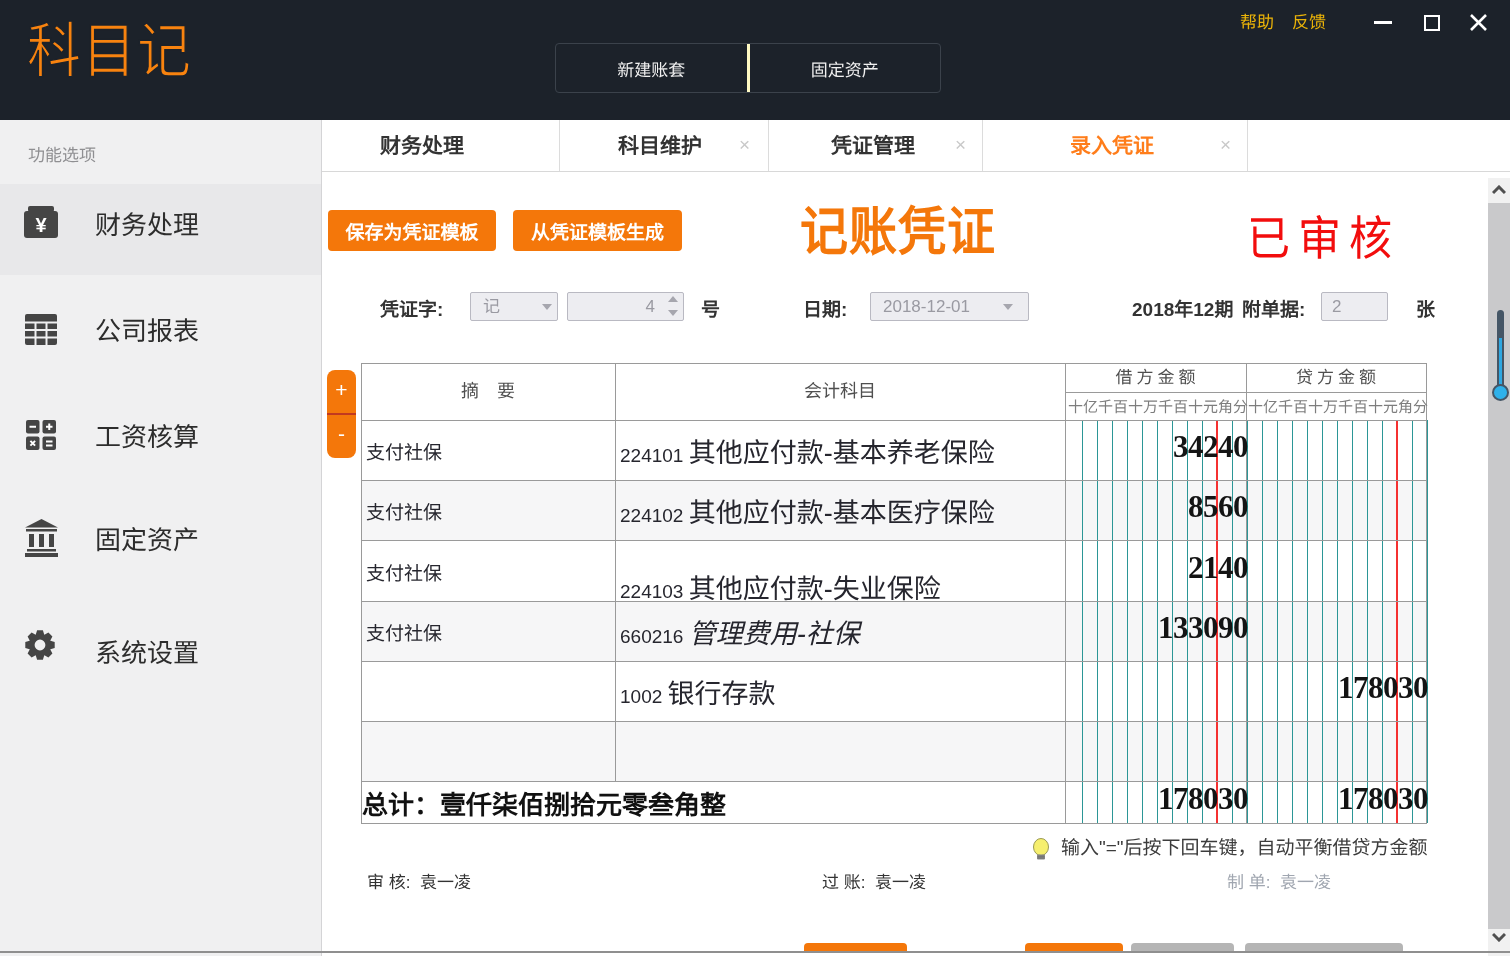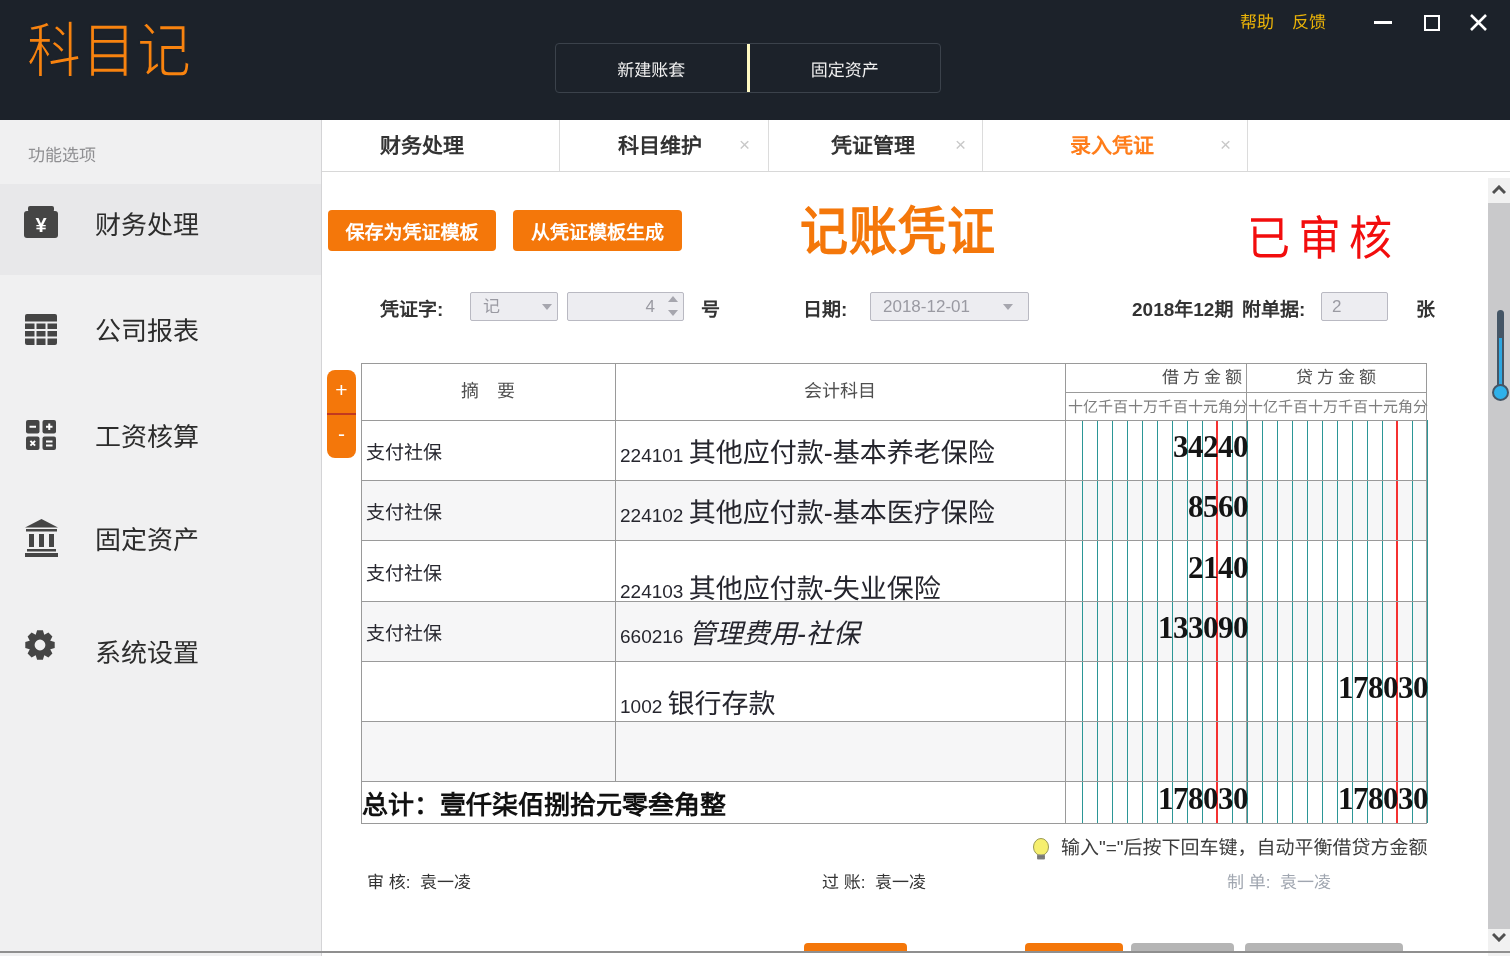--- a/index.html
+++ b/index.html
@@ -184,21 +184,21 @@
   <div class="tb-line" style="left:361px;top:781px;width:1066px;height:1px;"></div>
   <div class="tb-line" style="left:615px;top:363px;width:1px;height:418px;"></div>
   <div class="tb-line" style="left:1065px;top:363px;width:1px;height:460px;"></div>
   <div class="tb-line" style="left:1246px;top:363px;width:1px;height:460px;"></div>
   <div class="tb-line" style="left:361px;top:363px;width:1066px;height:1px;"></div>
   <div class="tb-line" style="left:361px;top:823px;width:1066px;height:1px;"></div>
   <div class="tb-line" style="left:361px;top:363px;width:1px;height:460px;"></div>
   <div class="tb-line" style="left:1426px;top:363px;width:1px;height:461px;"></div>
   <div class="hdrtxt" style="left:361px;top:363px;width:254px;height:57px;line-height:57px;">摘　要</div>
   <div class="hdrtxt" style="left:615px;top:363px;width:450px;height:57px;line-height:57px;">会计科目</div>
-  <div class="hdrtxt" style="left:1065px;top:363px;width:181px;height:48px;line-height:30px;font-size:17px;letter-spacing:4px;text-indent:4px;text-align:right;">借方金额</div>
+  <div class="hdrtxt" style="left:1065px;top:363px;width:181px;height:48px;line-height:30px;font-size:17px;letter-spacing:4px;text-indent:4px;">借方金额</div>
   <div class="hdrtxt" style="left:1246px;top:363px;width:180px;height:30px;line-height:30px;font-size:17px;letter-spacing:4px;text-indent:4px;">贷方金额</div>
   <div class="digithdr" style="left:1068px;">
         <span>十</span>
         <span>亿</span>
         <span>千</span>
         <span>百</span>
         <span>十</span>
         <span>万</span>
         <span>千</span>
         <span>百</span>
@@ -222,21 +222,21 @@
         <span>分</span>
       </div>
   <div class="cellt" style="left:366px;top:420px;height:60px;line-height:66px;">支付社保</div>
   <div class="cellt" style="left:620px;top:420px;height:60px;line-height:66px;"><span style="font-size:19px;">224101 </span><span style="font-size:27px;">其他应付款-基本养老保险</span></div>
   <div class="cellt" style="left:366px;top:480px;height:60px;line-height:66px;">支付社保</div>
   <div class="cellt" style="left:620px;top:480px;height:60px;line-height:66px;"><span style="font-size:19px;">224102 </span><span style="font-size:27px;">其他应付款-基本医疗保险</span></div>
   <div class="cellt" style="left:366px;top:540px;height:61px;line-height:67px;">支付社保</div>
   <div class="cellt" style="left:620px;top:556px;height:61px;line-height:67px;"><span style="font-size:19px;">224103 </span><span style="font-size:27px;">其他应付款-失业保险</span></div>
   <div class="cellt" style="left:366px;top:601px;height:60px;line-height:66px;">支付社保</div>
   <div class="cellt" style="left:620px;top:601px;height:60px;line-height:66px;"><span style="font-size:19px;">660216 </span><span style="font-size:27px;font-style:italic;">管理费用-社保</span></div>
-  <div class="cellt" style="left:620px;top:661px;height:60px;line-height:46px;margin-top:20px;"><span style="font-size:19px;">1002 </span><span style="font-size:27px;">银行存款</span></div>
+  <div class="cellt" style="left:620px;top:661px;height:60px;line-height:66px;"><span style="font-size:19px;">1002 </span><span style="font-size:27px;">银行存款</span></div>
   <div class="amt" style="left:1068px;top:420px;height:60px;line-height:54px;">
         <span></span>
         <span></span>
         <span></span>
         <span></span>
         <span></span>
         <span></span>
         <span></span>
         <span>3</span>
         <span>4</span>

